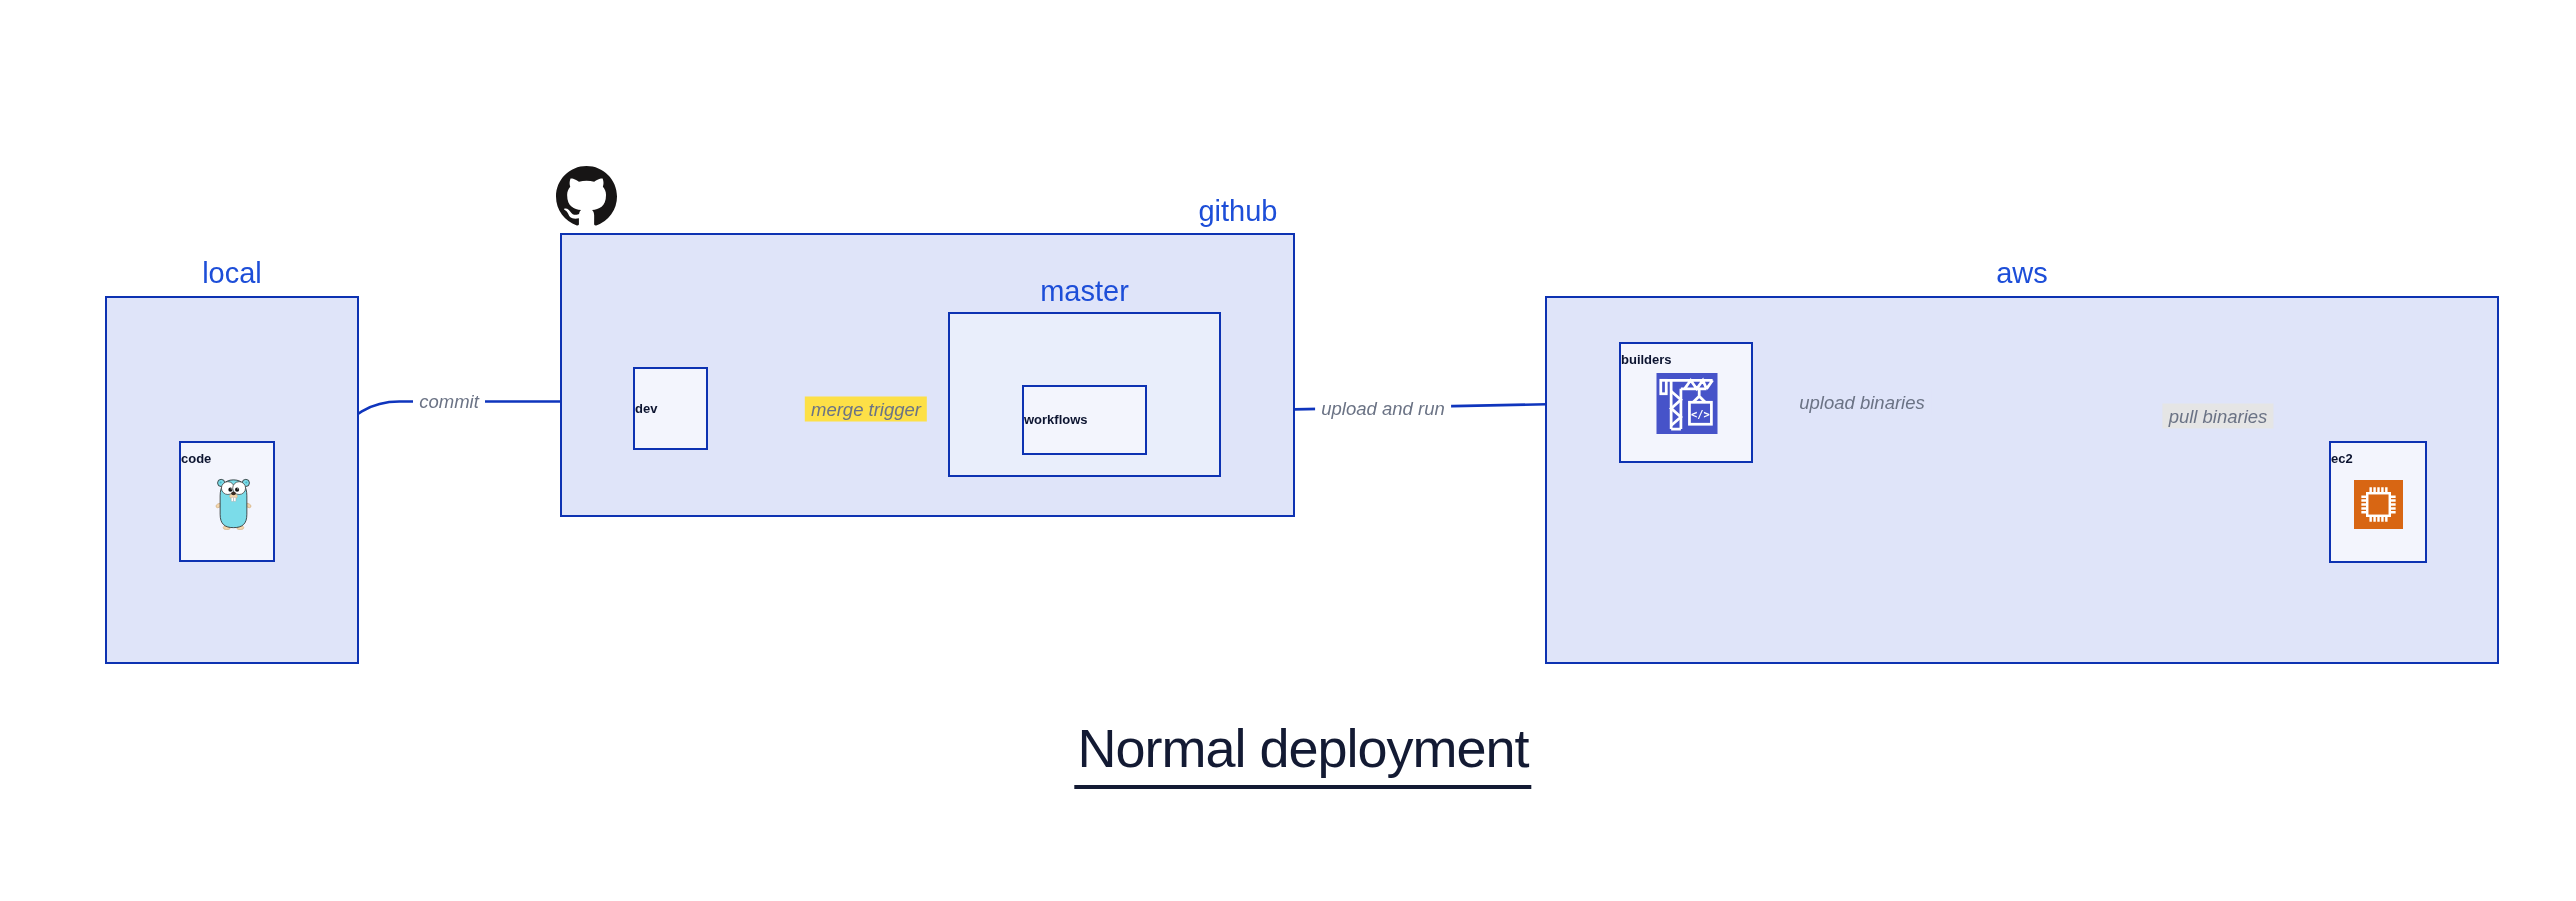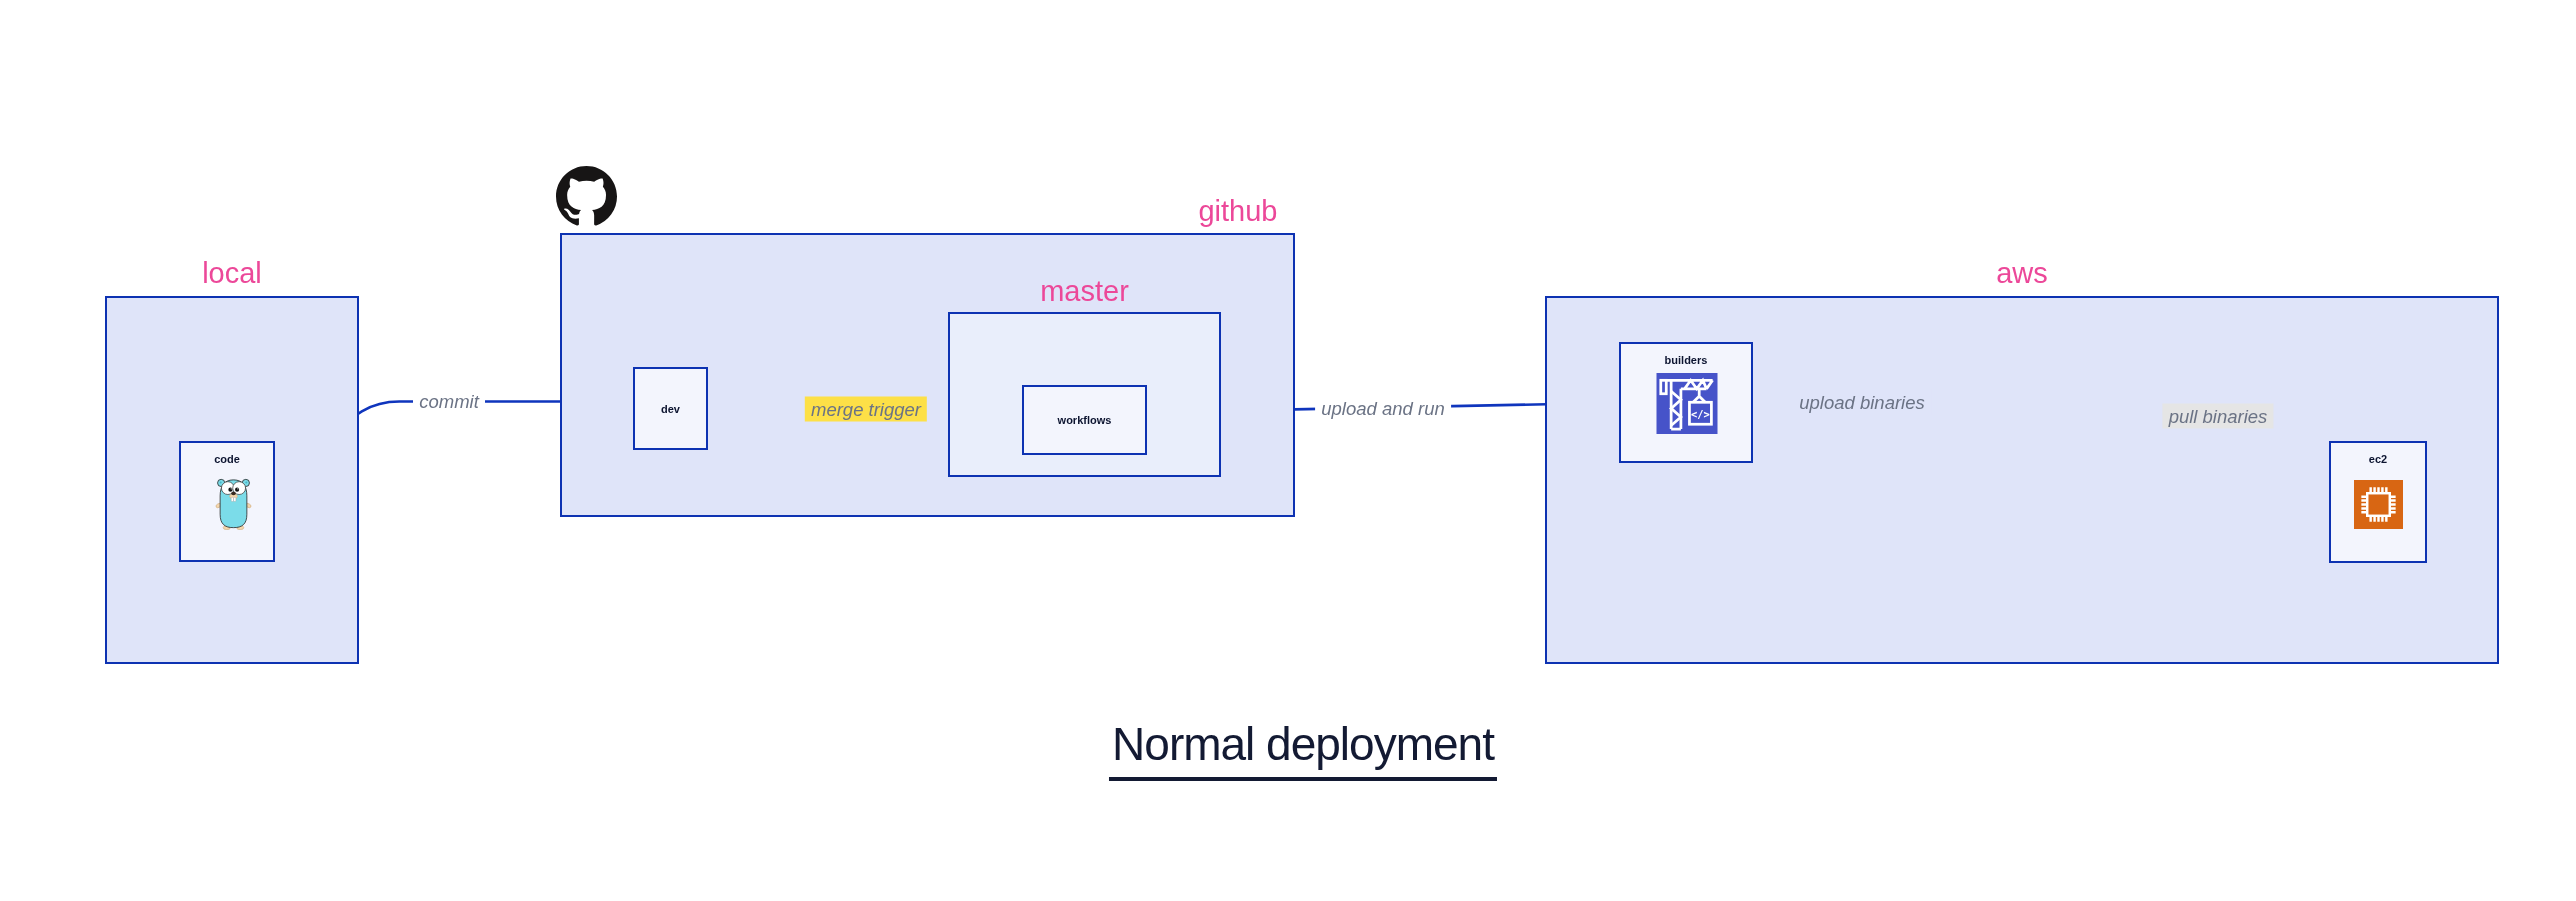--- a/index.html
+++ b/index.html
@@ -5,43 +5,43 @@
   html,body{margin:0;padding:0;background:#ffffff;}
   body{width:2604px;height:902px;position:relative;overflow:hidden;
        font-family:"Liberation Sans","DejaVu Sans",sans-serif;color:#131a33;}
   #stage{position:absolute;left:0;top:0;width:2604px;height:902px;}
 
   
   .container{position:absolute;border:2.6px solid #0d32b2;background:#dfe4f9;box-sizing:border-box;}
   .container.nested{background:#e9eefb;}
   .node{position:absolute;border:2.6px solid #0d32b2;background:#f3f5fd;box-sizing:border-box;}
 
-  .container-label{position:absolute;font-size:29px;font-weight:400;color:#ec4899;
+  .container-label{position:absolute;font-size:29px;font-weight:400;color:#1d4ed8;
                    line-height:34px;white-space:nowrap;}
   .container-label.center{text-align:center;}
   .container-label.right{text-align:right;}
 
-  .node-label{position:absolute;left:0;right:0;top:7.2px;text-align:center;
-              font-size:11px;font-weight:700;color:#0c1430;line-height:18.5px;}
+  .node-label{position:absolute;left:0;right:0;top:7.2px;text-align:left;
+              font-size:13px;font-weight:700;color:#0c1430;line-height:18.5px;}
   .node.centered .node-label{top:50%;transform:translateY(-50%);}
 
   .node-icon{position:absolute;}
 
   
   #edges{position:absolute;left:0;top:0;pointer-events:none;}
   .edge-path{stroke:#0f35bd;stroke-width:5;fill:none;}
   .edge-head{fill:#0f35bd;stroke:none;}
 
   .edge-label{position:absolute;transform:translate(-50%,-50%);
               font-size:18.5px;font-style:italic;color:#6b7385;
               padding:1px 6.2px;white-space:nowrap;line-height:23px;}
 
   
   .diagram-title{position:absolute;transform:translateX(-50%);
-                 font-size:46px;font-weight:400;letter-spacing:-1px;color:#131a33;
+                 font-size:54px;font-weight:400;letter-spacing:-1px;color:#131a33;
                  padding:0 3.1px 6.2px 3.1px;border-bottom:4.6px solid #131a33;white-space:nowrap;}
 
   
   .icon-tile{position:absolute;display:block;}
 </style>
 </head>
 <body>
 
 <div id="stage">
 

